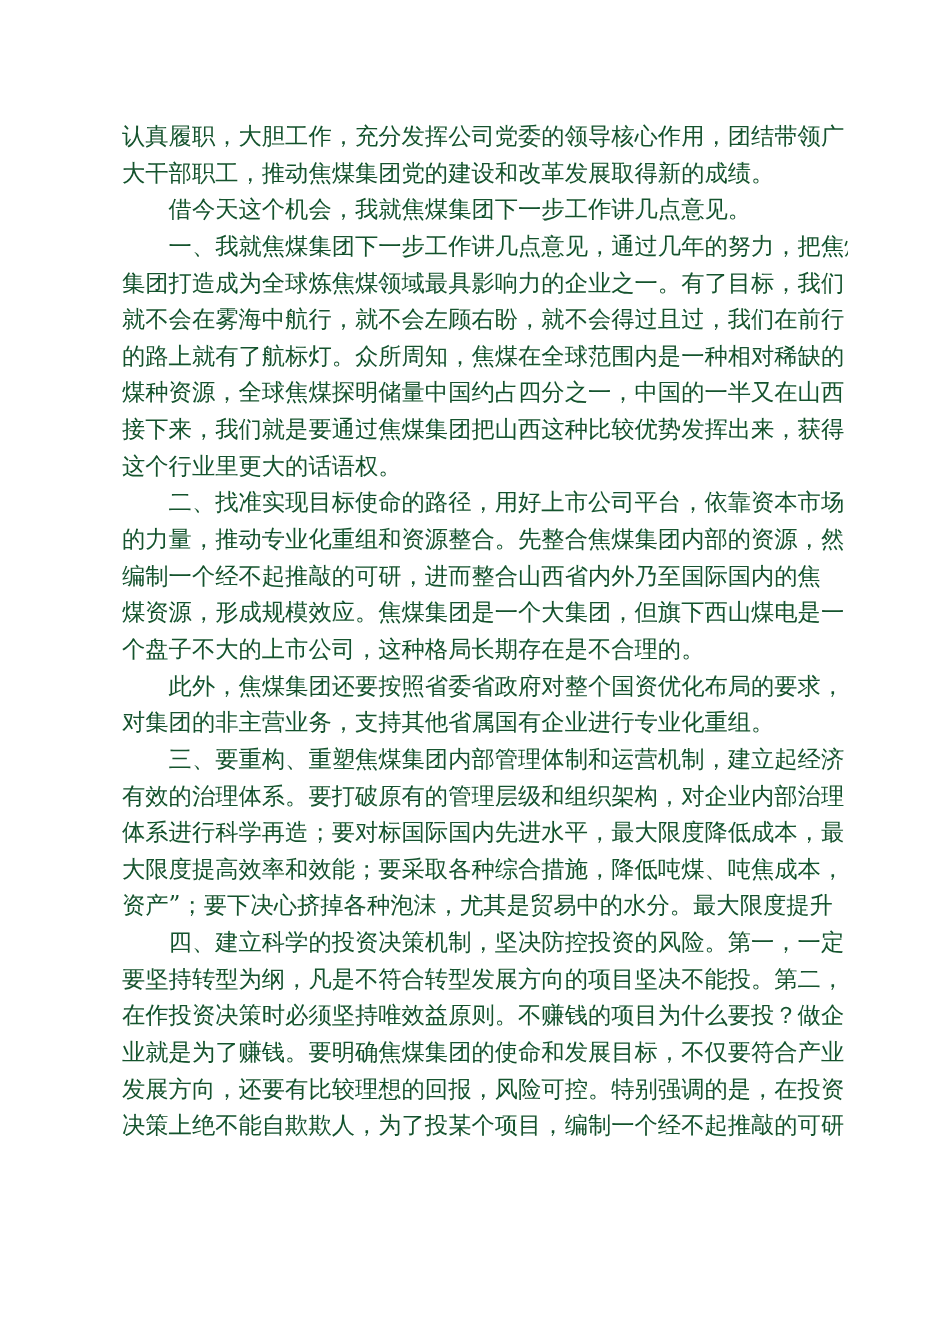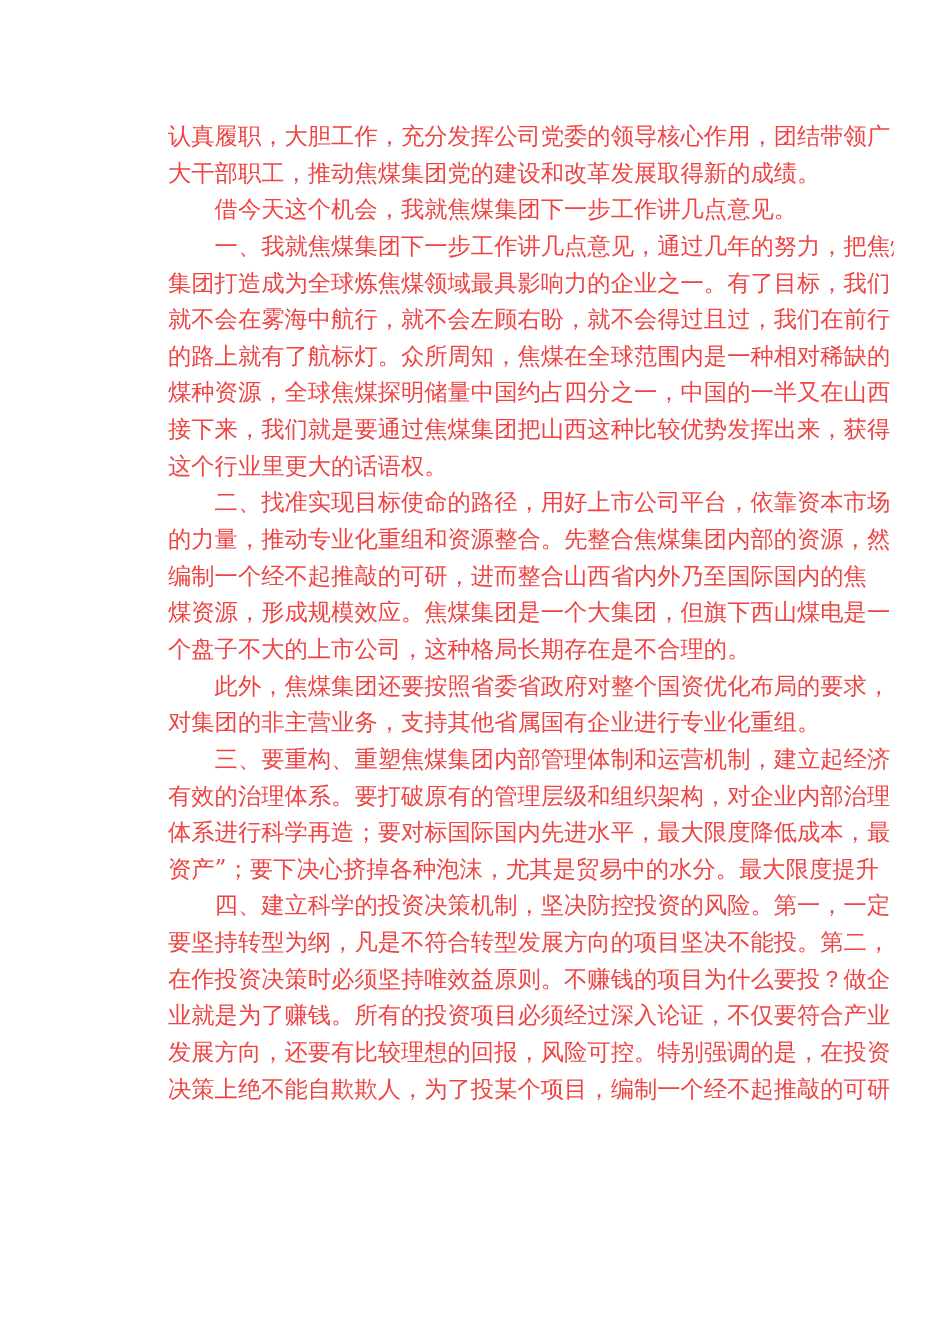--- a/index.html
+++ b/index.html
@@ -36,21 +36,21 @@
     text-align: left;
   }
   .text-line.indent {
     padding-left: 2em;
   }
 </style>
 </head>
 <body style="background: rgb(255, 255, 255);">
 
 <div class="page">
-  <div class="text-block" id="text-block" style="color: #ef4444; margin-left: 46px;">
+  <div class="text-block" id="text-block" style="color: #14532d;">
       <div class="paragraph">
         <div class="text-line">认真履职，大胆工作，充分发挥公司党委的领导核心作用，团结带领广</div>
         <div class="text-line">大干部职工，推动焦煤集团党的建设和改革发展取得新的成绩。</div>
       </div>
       <div class="paragraph">
         <div class="text-line indent">借今天这个机会，我就焦煤集团下一步工作讲几点意见。</div>
       </div>
       <div class="paragraph">
         <div class="text-line indent">一、我就焦煤集团下一步工作讲几点意见，通过几年的努力，把焦煤</div>
         <div class="text-line">集团打造成为全球炼焦煤领域最具影响力的企业之一。有了目标，我们</div>
@@ -68,24 +68,25 @@
         <div class="text-line">个盘子不大的上市公司，这种格局长期存在是不合理的。</div>
       </div>
       <div class="paragraph">
         <div class="text-line indent">此外，焦煤集团还要按照省委省政府对整个国资优化布局的要求，</div>
         <div class="text-line">对集团的非主营业务，支持其他省属国有企业进行专业化重组。</div>
       </div>
       <div class="paragraph">
         <div class="text-line indent">三、要重构、重塑焦煤集团内部管理体制和运营机制，建立起经济</div>
         <div class="text-line">有效的治理体系。要打破原有的管理层级和组织架构，对企业内部治理</div>
         <div class="text-line">体系进行科学再造；要对标国际国内先进水平，最大限度降低成本，最</div>
+        <div class="text-line">大限度提高效率和效能；要采取各种综合措施，降低吨煤、吨焦成本，</div>
         <div class="text-line">资产”；要下决心挤掉各种泡沫，尤其是贸易中的水分。最大限度提升</div>
       </div>
       <div class="paragraph">
         <div class="text-line indent">四、建立科学的投资决策机制，坚决防控投资的风险。第一，一定</div>
         <div class="text-line">要坚持转型为纲，凡是不符合转型发展方向的项目坚决不能投。第二，</div>
         <div class="text-line">在作投资决策时必须坚持唯效益原则。不赚钱的项目为什么要投？做企</div>
-        <div class="text-line">业就是为了赚钱。所有的投资项目必须经过深入论证，不仅要符合产业</div>
+        <div class="text-line">业就是为了赚钱。要明确焦煤集团的使命和发展目标，不仅要符合产业</div>
         <div class="text-line">发展方向，还要有比较理想的回报，风险可控。特别强调的是，在投资</div>
         <div class="text-line">决策上绝不能自欺欺人，为了投某个项目，编制一个经不起推敲的可研</div>
       </div>
     </div>
 </div>
 
 </body></html>

